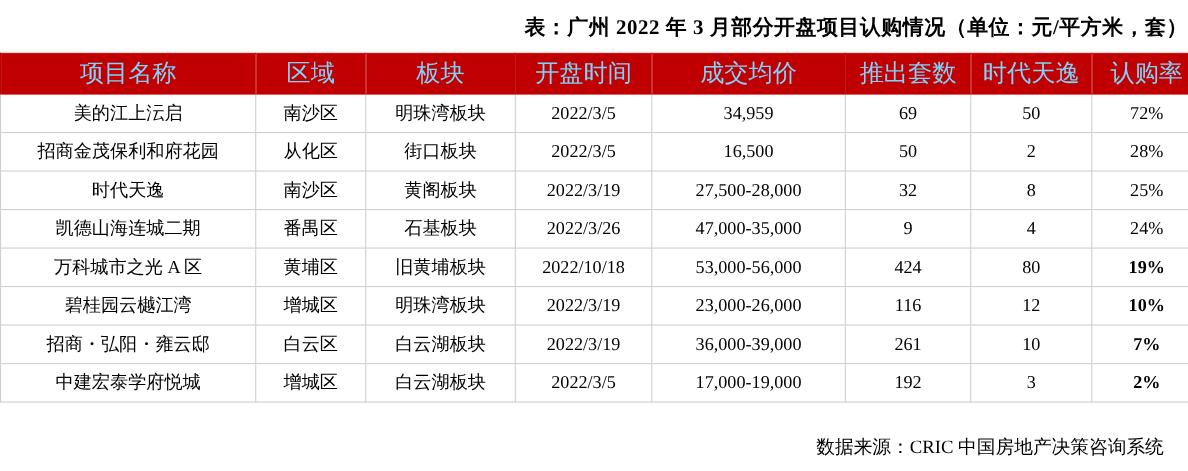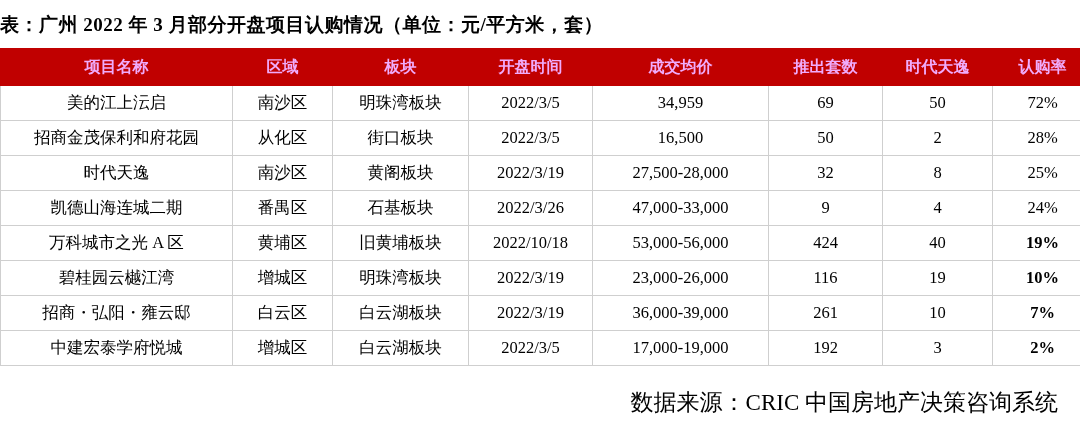--- a/index.html
+++ b/index.html
@@ -14,21 +14,21 @@
     color: #000000;
     overflow: hidden;
   }
   .page {
     position: relative;
     width: 1080px;
     height: 428px;
     box-sizing: border-box;
   }
   .title {
-    text-align: left;
+    text-align: right;
     font-size: 19px;
     font-weight: bold;
     letter-spacing: 0.5px;
     padding-top: 12px;
     padding-bottom: 10px;
     color: #000;
   }
   table.main {
     border-collapse: collapse;
     margin: 0 auto;
@@ -40,39 +40,39 @@
     text-align: center;
     vertical-align: middle;
     font-size: 16.5px;
     height: 34px;
     padding: 0 2px;
     white-space: nowrap;
     overflow: hidden;
   }
   table.main thead th {
     background: #c00000;
-    color: #f0abfc;
-    font-weight: bold;
+    color: #7dd3fc;
+    font-weight: normal;
     border: 1px solid #c00000;
     height: 36px;
-    font-size: 16px;
+    font-size: 22px;
   }
   table.main tbody td {
     background: #ffffff;
     color: #000000;
   }
   .green {
     color: #00a650;
     font-weight: bold;
   }
   .source {
     position: absolute;
     right: 22px;
     bottom: 10px;
-    font-size: 23px;
+    font-size: 17px;
     color: #000;
     white-space: nowrap;
   }
   .col-name { width: 232px; }
   .col-region { width: 100px; }
   .col-block { width: 136px; }
   .col-date { width: 124px; }
   .col-price { width: 176px; }
   .col-launch { width: 114px; }
   .col-sub { width: 110px; }
@@ -137,43 +137,43 @@
         <td>27,500-28,000</td>
         <td>32</td>
         <td>8</td>
         <td>25%</td>
       </tr>
       <tr>
         <td>凯德山海连城二期</td>
         <td>番禺区</td>
         <td>石基板块</td>
         <td>2022/3/26</td>
-        <td>47,000-33,000</td>
+        <td>47,000-35,000</td>
         <td>9</td>
         <td>4</td>
         <td>24%</td>
       </tr>
       <tr>
         <td>万科城市之光 A 区</td>
         <td>黄埔区</td>
         <td>旧黄埔板块</td>
         <td>2022/10/18</td>
         <td>53,000-56,000</td>
         <td>424</td>
-        <td>40</td>
+        <td>80</td>
         <td class="green">19%</td>
       </tr>
       <tr>
         <td>碧桂园云樾江湾</td>
         <td>增城区</td>
         <td>明珠湾板块</td>
         <td>2022/3/19</td>
         <td>23,000-26,000</td>
         <td>116</td>
-        <td>19</td>
+        <td>12</td>
         <td class="green">10%</td>
       </tr>
       <tr>
         <td>招商・弘阳・雍云邸</td>
         <td>白云区</td>
         <td>白云湖板块</td>
         <td>2022/3/19</td>
         <td>36,000-39,000</td>
         <td>261</td>
         <td>10</td>

